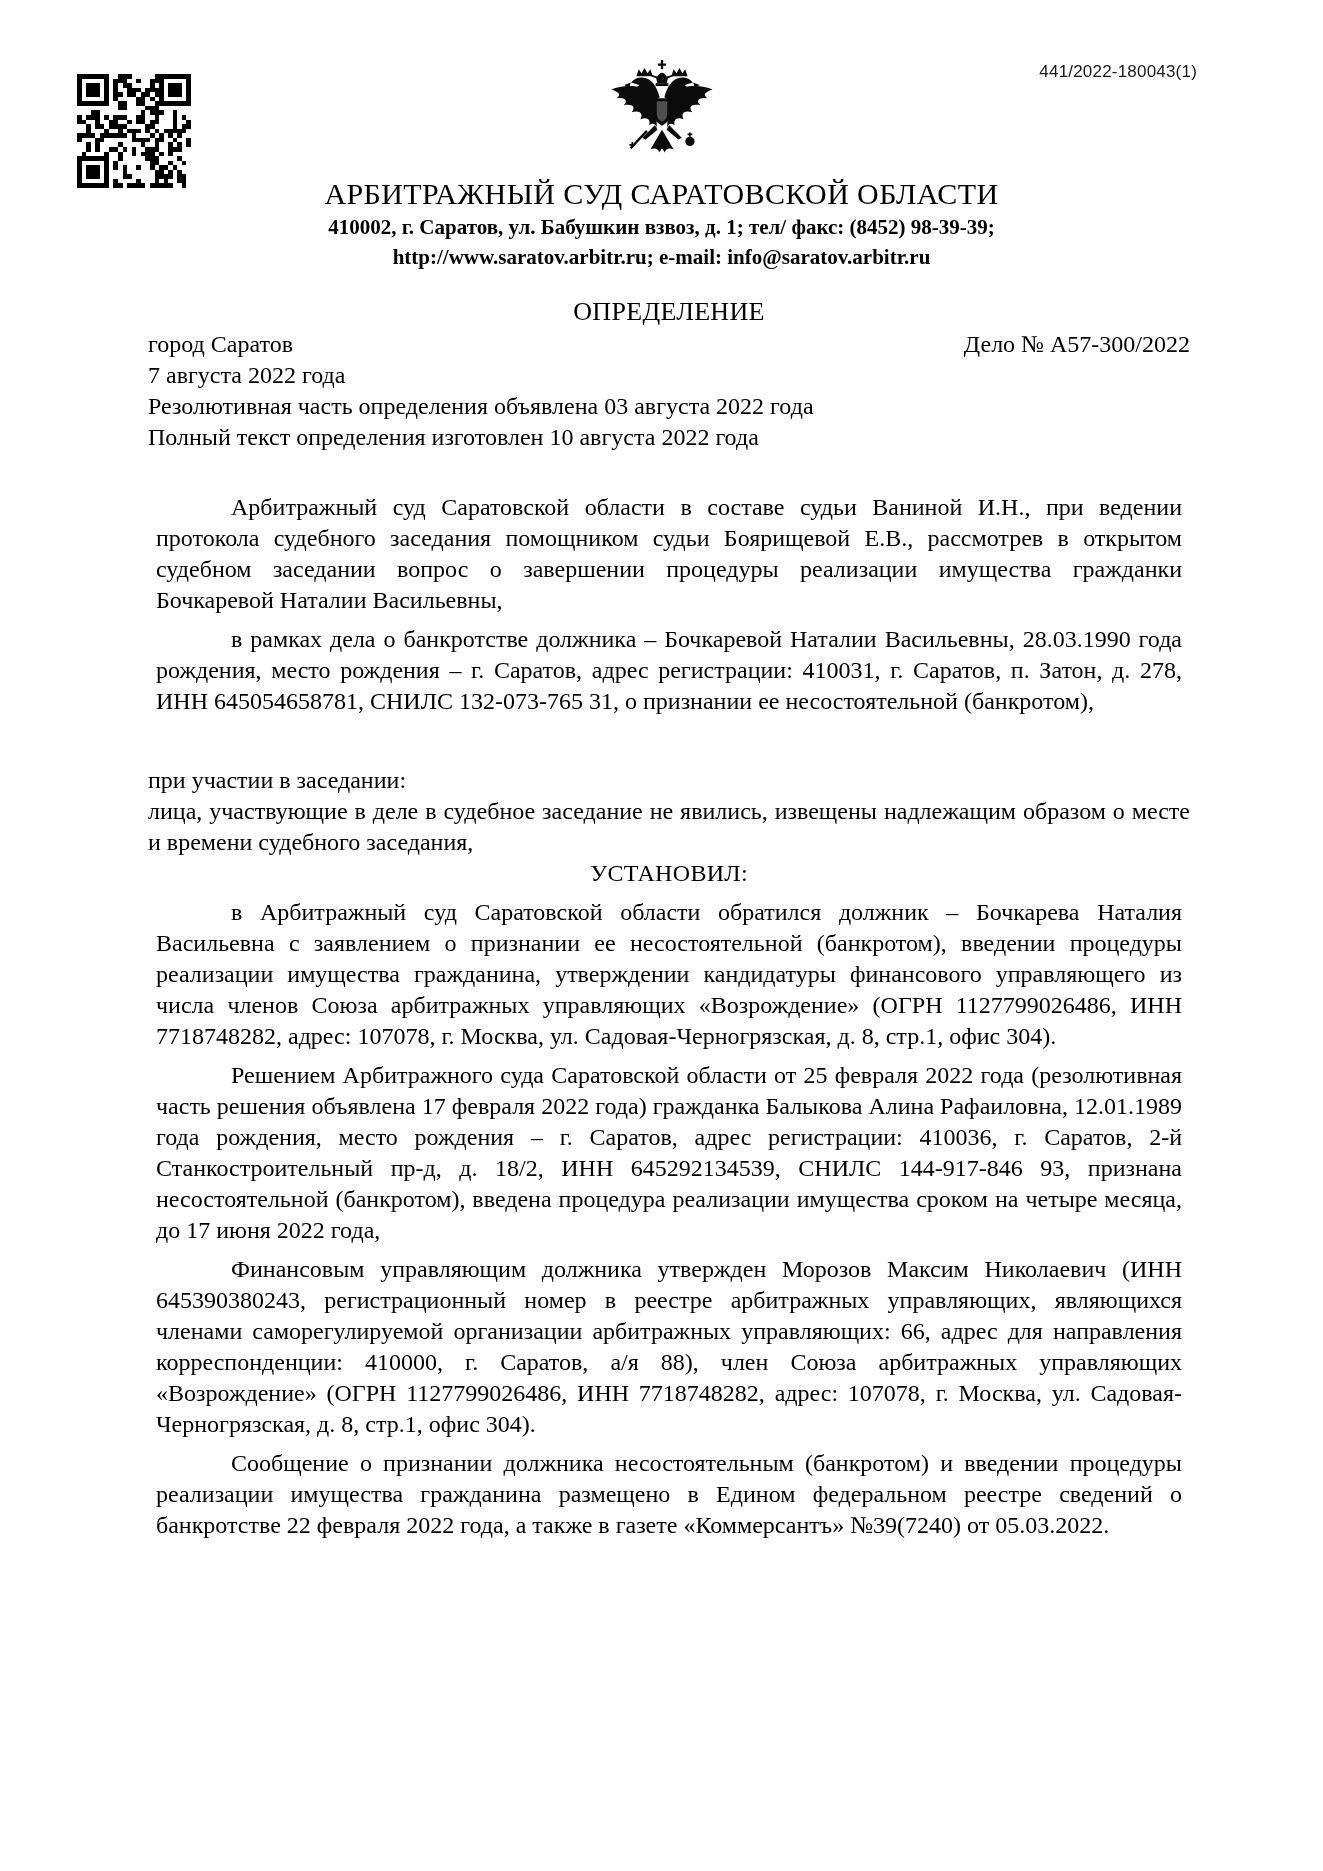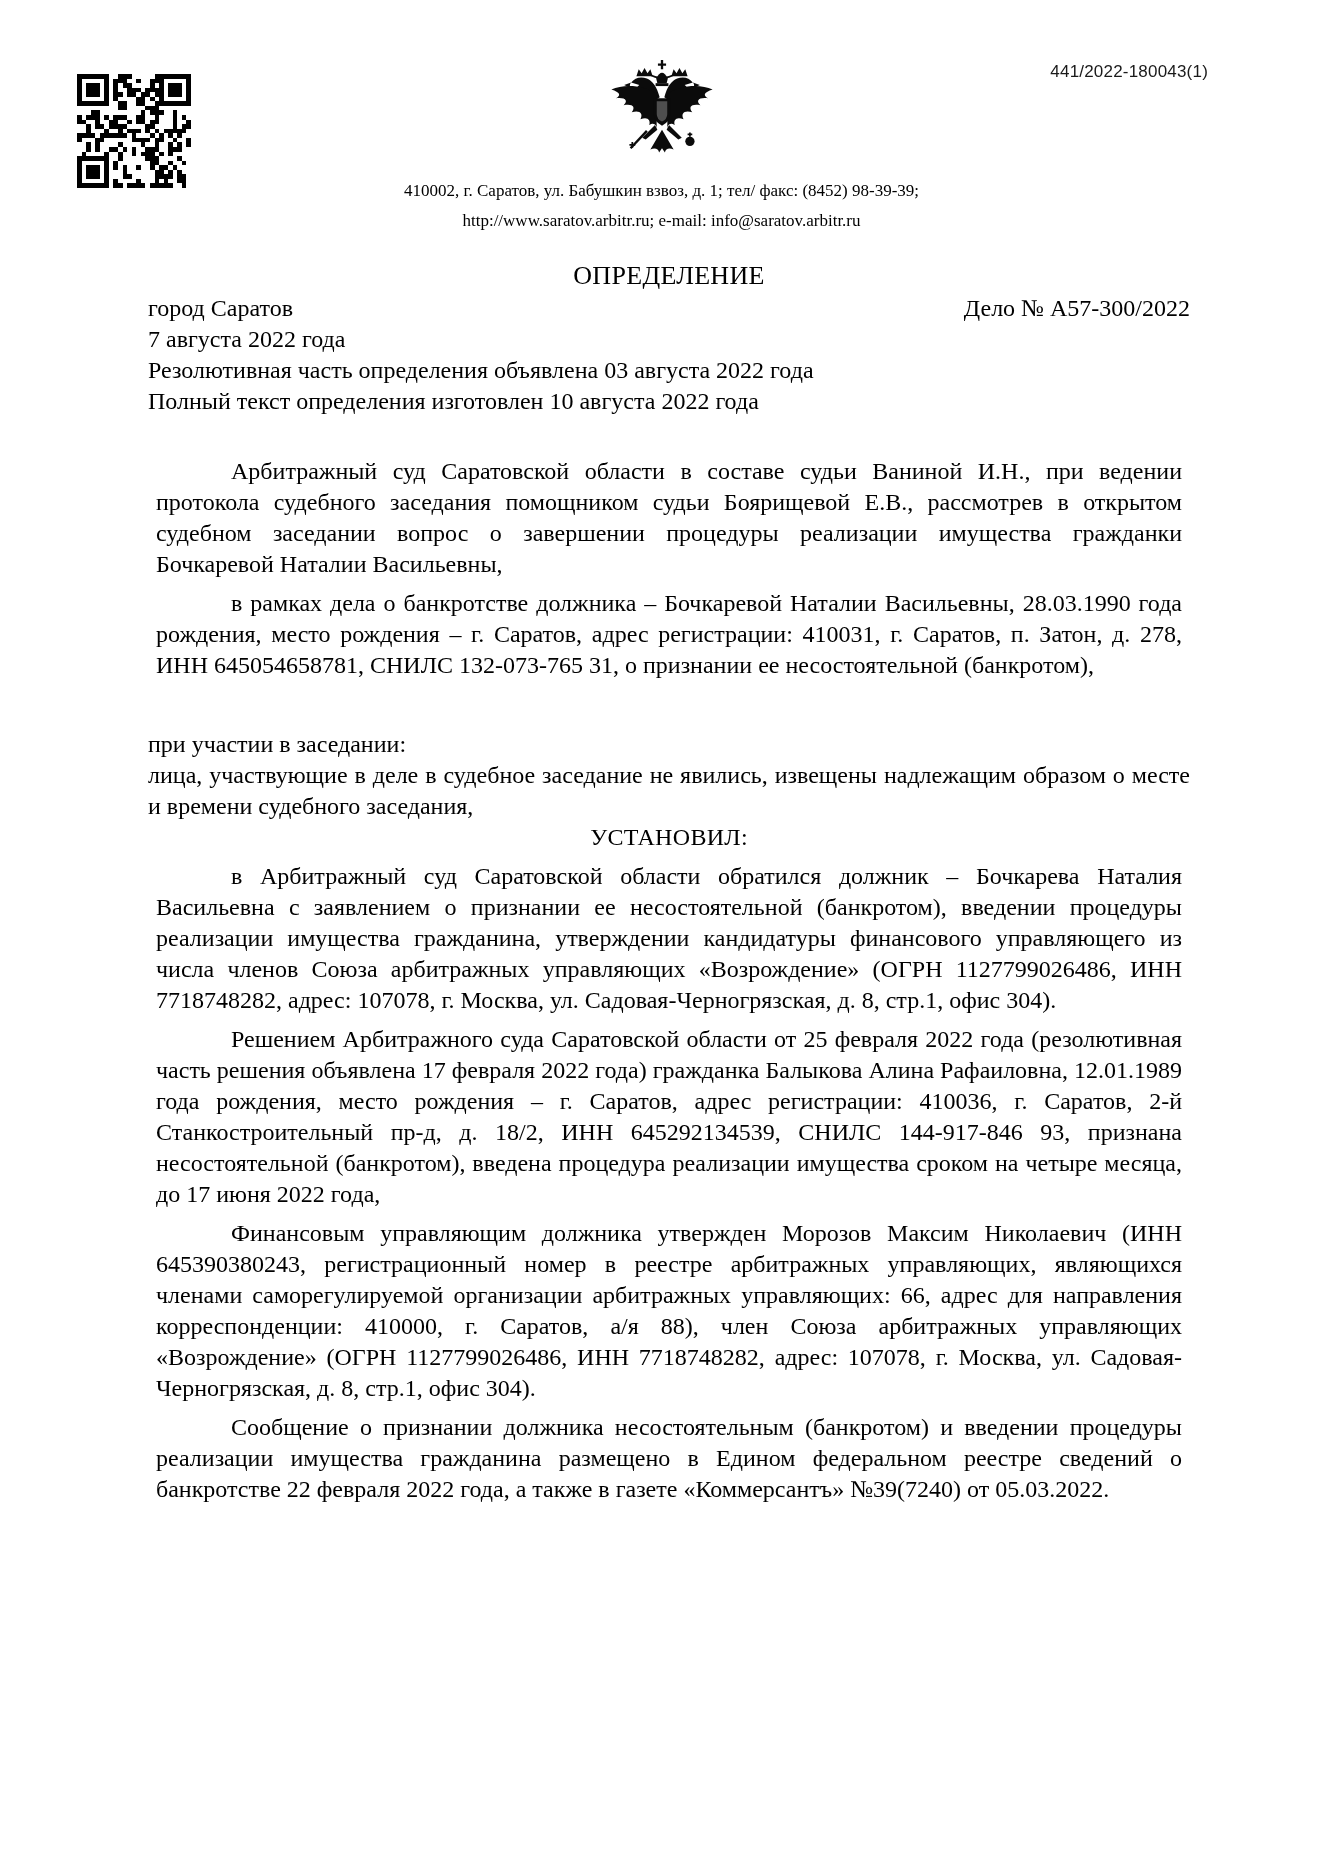--- a/index.html
+++ b/index.html
@@ -6,37 +6,37 @@
   .page{
     position:relative;
     width:1323px;height:1871px;
     margin:0 auto;
     background:#ffffff;
     font-family:"Liberation Serif","DejaVu Serif",serif;
     color:#000;
     overflow:hidden;
   }
   .corner-number{
-    position:absolute;top:62px;right:115px;
+    position:absolute;top:62px;right:126px;
     font-family:"Liberation Sans","DejaVu Sans",sans-serif;
     font-size:17px;color:#1a1a1a;letter-spacing:.2px;
   }
   .qr{
     position:absolute;top:74px;left:77px;
     width:114px;height:114px;
   }
   .qr svg{width:100%;height:100%;display:block;}
   .emblem{
     width:128px;height:112px;
     margin:58px auto 6px auto;
   }
   .emblem svg{width:100%;height:100%;display:block;}
   .court-head{text-align:center;}
   .court-name{font-size:30px;letter-spacing:.4px;line-height:36px;}
-  .court-line{font-size:17px;line-height:30px;}
+  .court-line{font-size:21px;line-height:30px;font-weight:bold;}
   .content{
     width:1042px;
     margin:0 auto 0 148px;
     font-size:24px;line-height:31px;
   }
   .title-block{margin-top:23px;}
   .doc-title{text-align:center;font-size:26px;line-height:34px;letter-spacing:.3px;}
   .doc-subtitle{text-align:center;font-size:24px;line-height:31px;}
   .row-split{display:flex;justify-content:space-between;line-height:31px;}
   .plain-line{line-height:31px;}
@@ -311,20 +311,21 @@
 
       <path d="M84,124 L56,154" fill="none" stroke="#0b0b0b" stroke-width="4"></path>
       <path d="M54,148 h10 M59,143 v10" fill="none" stroke="#0b0b0b" stroke-width="3"></path>
 
       <circle cx="158" cy="142" r="8"></circle>
       <path d="M158,134 v-7 M154,130 h8" fill="none" stroke="#0b0b0b" stroke-width="3"></path>
     </svg>
   </div>
 
   <div class="court-head">
+    <div class="court-name">АРБИТРАЖНЫЙ СУД САРАТОВСКОЙ ОБЛАСТИ</div>
     <div class="court-line">410002, г. Саратов, ул. Бабушкин взвоз, д. 1; тел/ факс: (8452) 98-39-39;</div>
     <div class="court-line">http://www.saratov.arbitr.ru; e-mail: info@saratov.arbitr.ru</div>
   </div>
 
   <div class="content">
     <div class="title-block">
       <div class="doc-title">ОПРЕДЕЛЕНИЕ</div>
       <div class="row-split">
         <span>город Саратов</span>
         <span>Дело № А57-300/2022</span>

